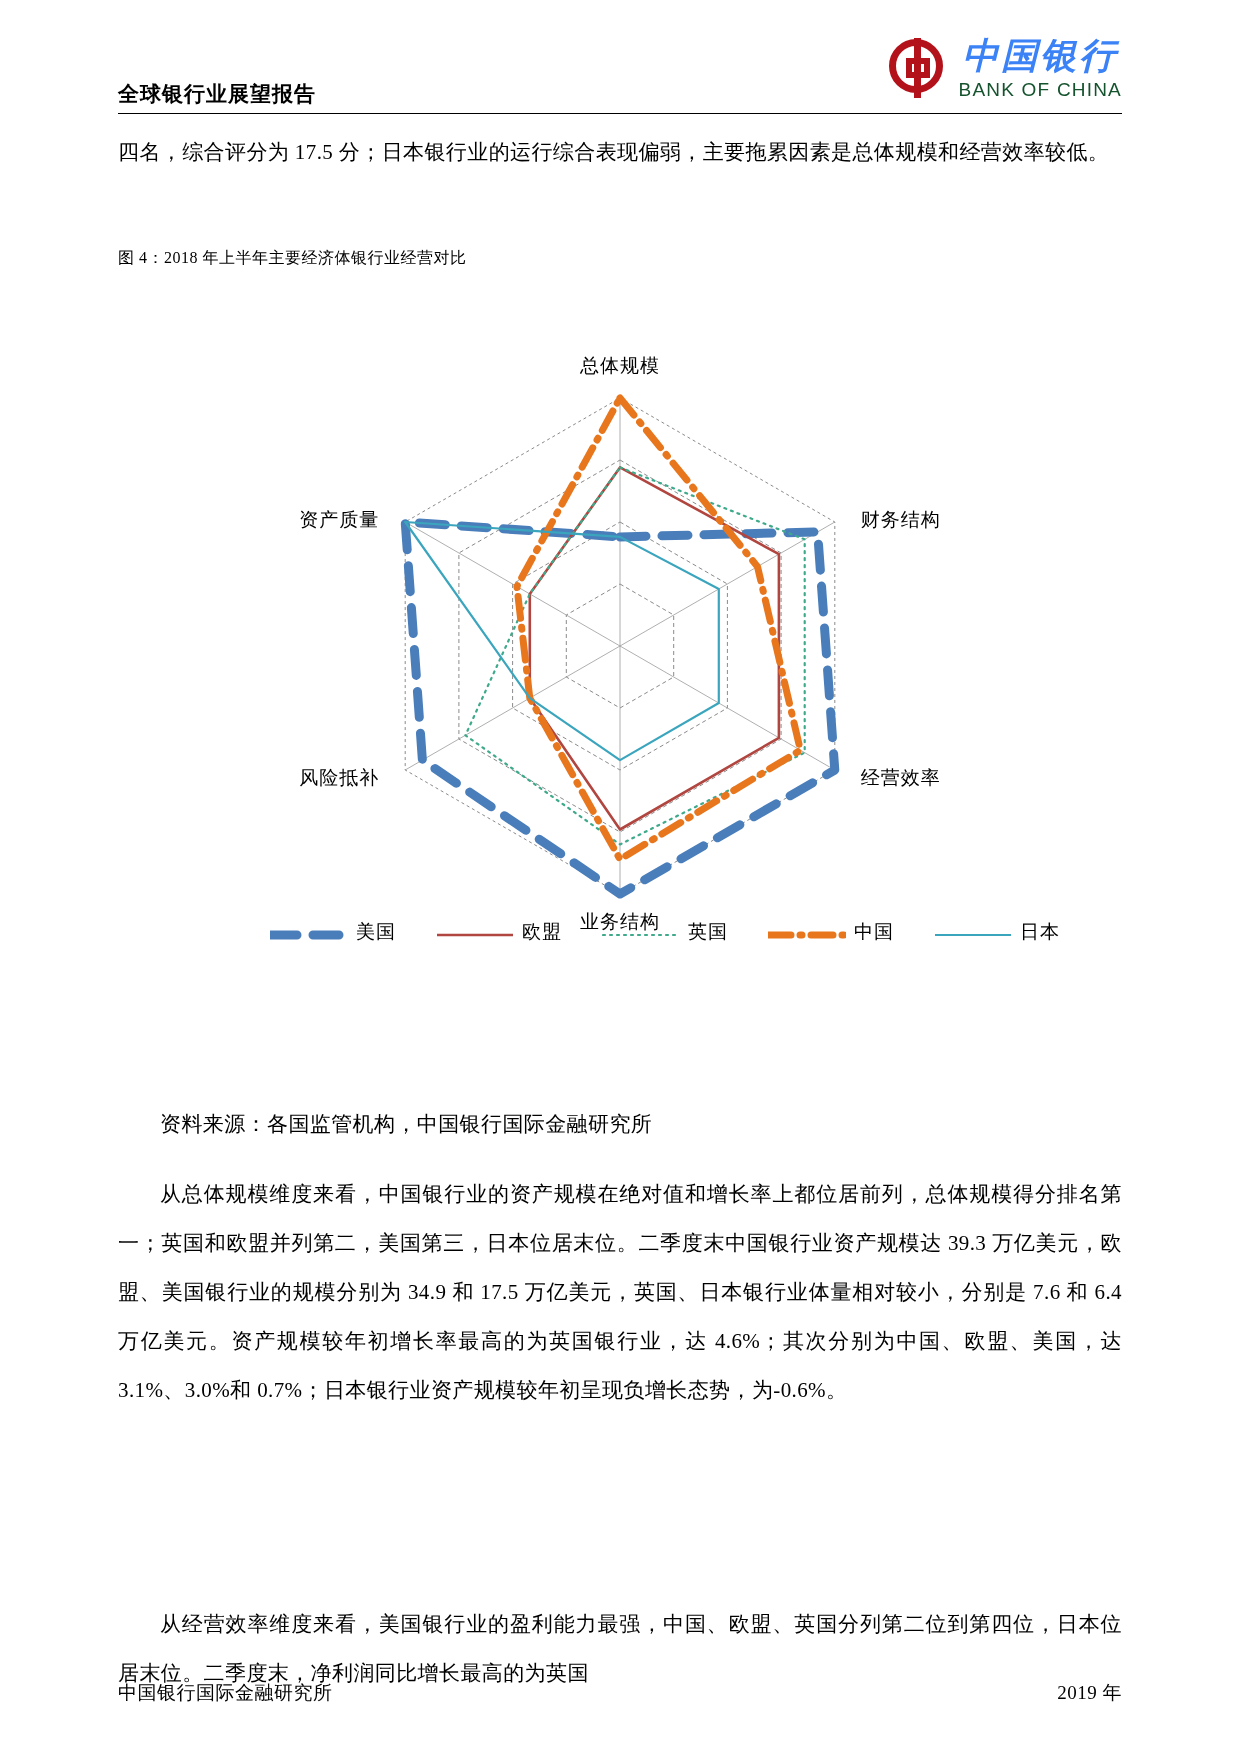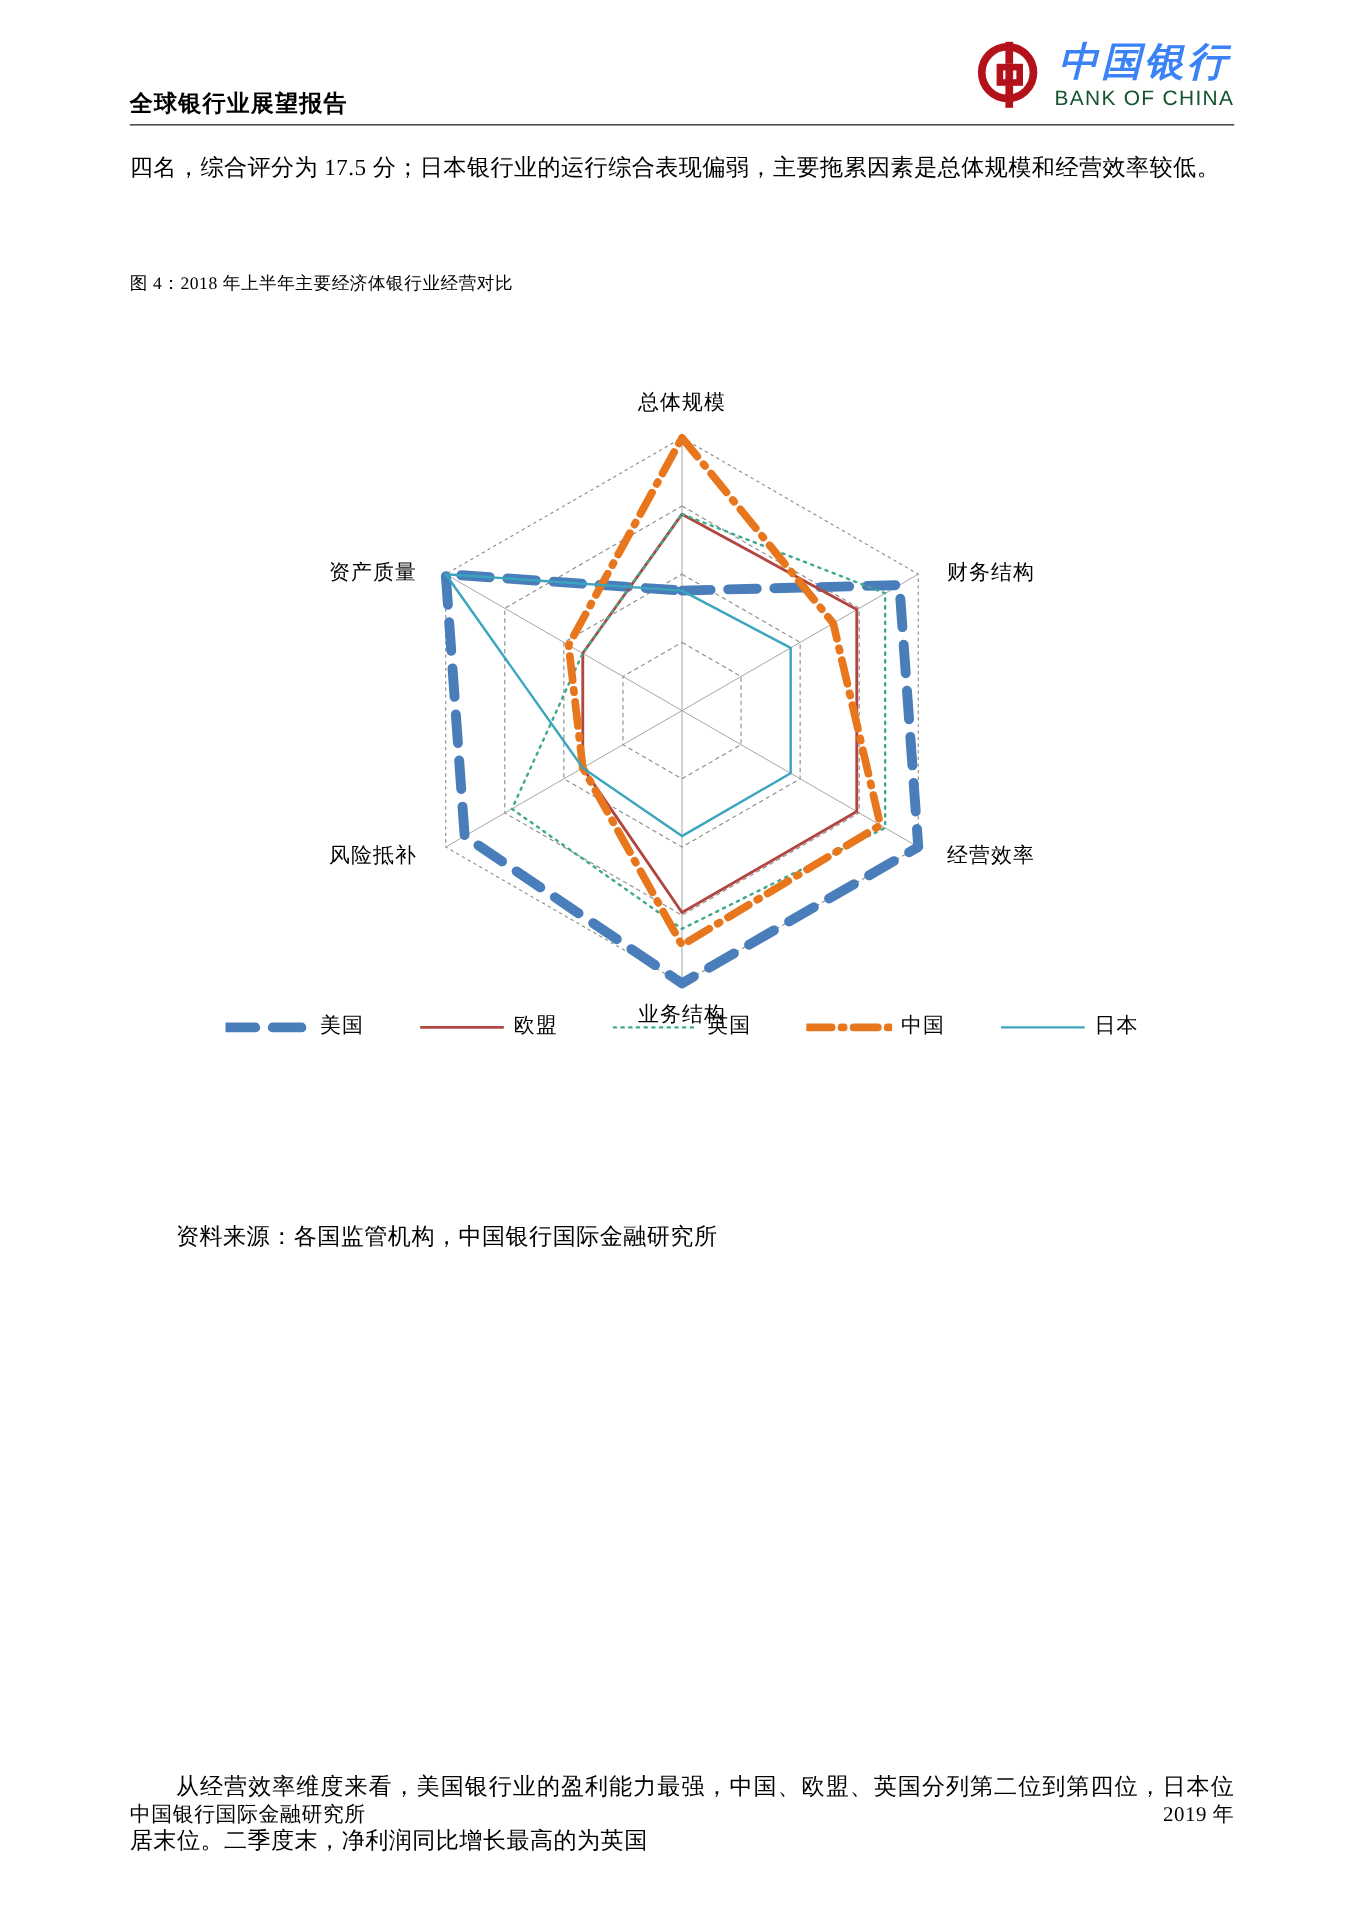--- a/index.html
+++ b/index.html
@@ -156,22 +156,22 @@
   .chart-svg { display: block; }
 
   .legend {
     position: absolute;
     left: 180px;
     top: 912px;
     width: 880px;
     height: 40px;
     display: flex;
     align-items: center;
-    justify-content: center;
-    gap: 50px;
+    justify-content: flex-end;
+    gap: 40px;
   }
   .legend-item {
     display: flex;
     align-items: center;
     gap: 8px;
     font-size: 19px;
     font-family: "Liberation Serif", "DejaVu Serif", serif;
     letter-spacing: 1px;
   }
   .legend-swatch { width: 78px; height: 14px; flex: 0 0 auto; }
@@ -183,21 +183,21 @@
     top: 1636px;
     width: 1004px;
     display: flex;
     align-items: baseline;
     justify-content: space-between;
     font-size: 19px;
     font-family: "Liberation Serif", "DejaVu Serif", serif;
     letter-spacing: 0.5px;
   }
   .footer-center { position: absolute; left: 0; right: 0; text-align: center; }
-  .footer-left, .footer-right { position: relative; z-index: 2; }
+  .footer-left, .footer-right { position: relative; z-index: 2; margin-top: 44px; }
 
   .axis-label {
     font-family: "Liberation Serif", "DejaVu Serif", serif;
     font-size: 19px;
     letter-spacing: 1px;
     fill: #000;
   }
 </style>
 </head>
 <body>
@@ -280,20 +280,21 @@
       <div class="legend-item">
         <div class="legend-swatch"><svg width="78" height="14" viewBox="0 0 78 14">
             <line x1="1" y1="7" x2="77" y2="7" stroke="#3aa5bd" stroke-width="2.2" stroke-dasharray="" stroke-linecap="butt"></line>
           </svg></div>
         <span>日本</span>
       </div>
     </div>
 
   <div class="para" id="source-line">资料来源：各国监管机构，中国银行国际金融研究所</div>
 
+  <div class="para indent" id="para-scale">从总体规模维度来看，中国银行业的资产规模在绝对值和增长率上都位居前列，总体规模得分排名第一；英国和欧盟并列第二，美国第三，日本位居末位。二季度末中国银行业资产规模达 39.3 万亿美元，欧盟、美国银行业的规模分别为 34.9 和 17.5 万亿美元，英国、日本银行业体量相对较小，分别是 7.6 和 6.4 万亿美元。资产规模较年初增长率最高的为英国银行业，达 4.6%；其次分别为中国、欧盟、美国，达 3.1%、3.0%和 0.7%；日本银行业资产规模较年初呈现负增长态势，为-0.6%。</div>
   <div class="para indent" id="para-eff">从经营效率维度来看，美国银行业的盈利能力最强，中国、欧盟、英国分列第二位到第四位，日本位居末位。二季度末，净利润同比增长最高的为英国</div>
 
   <div class="footer">
     <div class="footer-left">中国银行国际金融研究所</div>
     <div class="footer-right">2019 年</div>
   </div>
 
 </div>
 
 </body></html>

